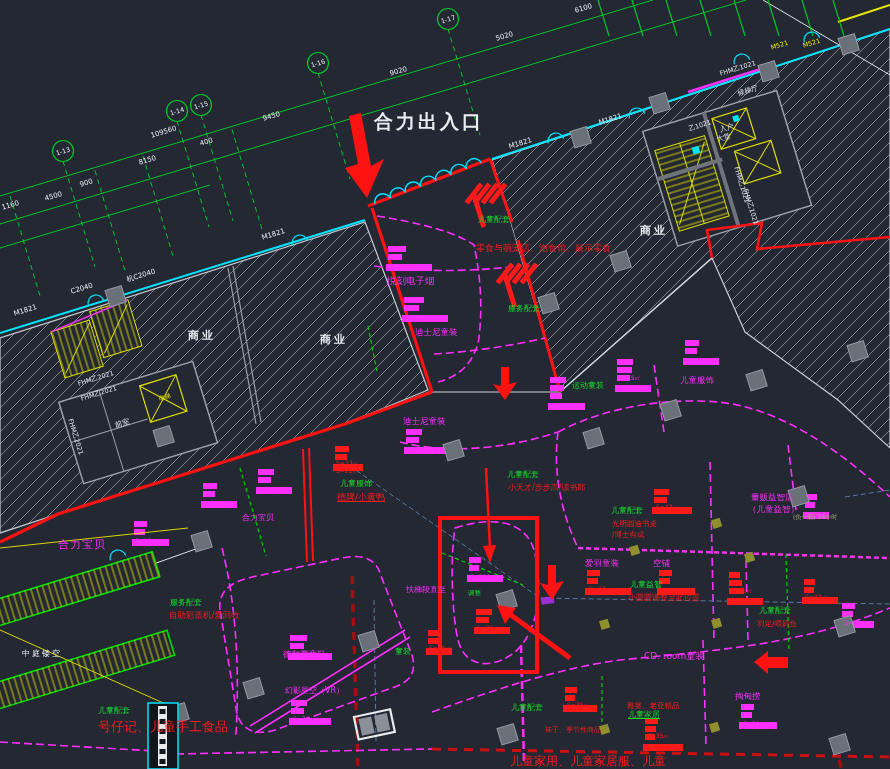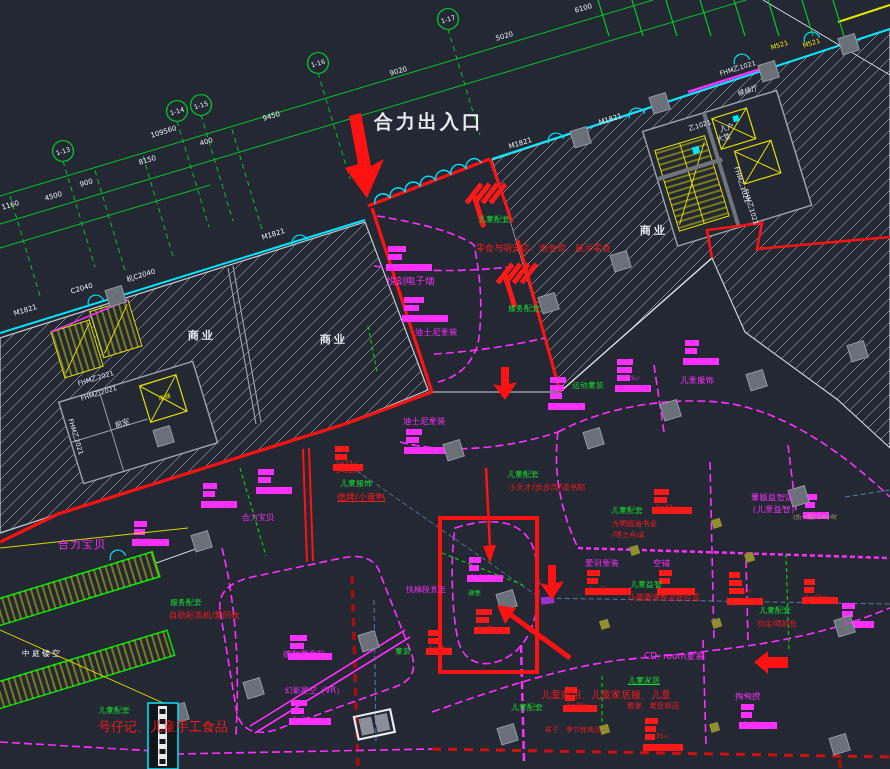--- a/index.html
+++ b/index.html
@@ -368,32 +368,32 @@
       <div class="lbl" style="left: 340px; top: 480px; font-size: 8px; color: rgb(22, 224, 46);">儿童服饰</div>
       <div class="lbl" style="left: 507px; top: 471px; font-size: 8px; color: rgb(22, 224, 46);">儿童配套</div>
       <div class="lbl" style="left: 572px; top: 382px; font-size: 8px; color: rgb(22, 224, 46);">运动童装</div>
       <div class="lbl" style="left: 611px; top: 507px; font-size: 8px; color: rgb(22, 224, 46);">儿童配套</div>
       <div class="lbl" style="left: 630px; top: 581px; font-size: 8px; color: rgb(22, 224, 46);">儿童益智</div>
       <div class="lbl" style="left: 759px; top: 607px; font-size: 8px; color: rgb(22, 224, 46);">儿童配套</div>
       <div class="lbl" style="left: 170px; top: 599px; font-size: 8px; color: rgb(22, 224, 46);">服务配套</div>
       <div class="lbl" style="left: 98px; top: 707px; font-size: 8px; color: rgb(22, 224, 46);">儿童配套</div>
       <div class="lbl" style="left: 395px; top: 648px; font-size: 8px; color: rgb(22, 224, 46);">童装</div>
       <div class="lbl" style="left: 511px; top: 704px; font-size: 8px; color: rgb(22, 224, 46);">儿童配套</div>
-      <div class="lbl" style="left: 628px; top: 677px; font-size: 8px; color: rgb(22, 224, 46); text-decoration: underline;">儿童家居</div>
+      <div class="lbl" style="left: 628px; top: 711px; font-size: 8px; color: rgb(22, 224, 46); text-decoration: underline;">儿童家居</div>
       <div class="lbl" style="left: 468px; top: 590px; font-size: 6.5px; color: rgb(22, 224, 46);">调整</div>
       <div class="lbl" style="left: 476px; top: 244px; font-size: 9px; color: rgb(255, 26, 26);">零食与萌宠店、泡食馆、展示零食</div>
       <div class="lbl" style="left: 337px; top: 493px; font-size: 9px; color: rgb(255, 26, 26); text-decoration: underline;">德牌/小黄鸭</div>
       <div class="lbl" style="left: 508px; top: 484px; font-size: 8px; color: rgb(255, 26, 26);">小天才/步步高/读书郎</div>
       <div class="lbl" style="left: 612px; top: 520px; font-size: 7.5px; color: rgb(255, 26, 26);">光明园迪书桌</div>
       <div class="lbl" style="left: 612px; top: 531px; font-size: 7.5px; color: rgb(255, 26, 26);">/博士有成</div>
       <div class="lbl" style="left: 628px; top: 594px; font-size: 8px; color: rgb(255, 26, 26);">小圆圆调整至此位置</div>
       <div class="lbl" style="left: 757px; top: 620px; font-size: 7.5px; color: rgb(255, 26, 26);">羽定/喂奶鱼</div>
       <div class="lbl" style="left: 169px; top: 611px; font-size: 8.5px; color: rgb(255, 26, 26);">自助彩票机/爱回收</div>
       <div class="lbl" style="left: 98px; top: 720px; font-size: 13px; color: rgb(255, 26, 26);">号仔记、儿童手工食品</div>
-      <div class="lbl" style="left: 510px; top: 690px; font-size: 10px; color: rgb(255, 26, 26); margin-left: 31px;">儿童家用、儿童家居服、儿童</div>
+      <div class="lbl" style="left: 510px; top: 755px; font-size: 12px; color: rgb(255, 26, 26);">儿童家用、儿童家居服、儿童</div>
       <div class="lbl" style="left: 510px; top: 727px; font-size: 7px; color: rgb(255, 26, 26); margin-left: 35px;">袜子、季节性商品</div>
       <div class="lbl" style="left: 627px; top: 702px; font-size: 7.5px; color: rgb(255, 26, 26);">雅篓、老亚精品</div>
       <div class="lbl" style="left: 387px; top: 276px; font-size: 9.5px; color: rgb(255, 47, 255);">悦刻电子烟</div>
       <div class="lbl" style="left: 415px; top: 328px; font-size: 8.5px; color: rgb(255, 47, 255);">迪士尼童装</div>
       <div class="lbl" style="left: 403px; top: 417px; font-size: 8.5px; color: rgb(255, 47, 255);">迪士尼童装</div>
       <div class="lbl" style="left: 242px; top: 514px; font-size: 8px; color: rgb(255, 47, 255);">合力宝贝</div>
       <div class="lbl" style="left: 58px; top: 539px; font-size: 11px; color: rgb(255, 47, 255); letter-spacing: 1px;">合力宝贝</div>
       <div class="lbl" style="left: 283px; top: 622px; font-size: 8.5px; color: rgb(255, 47, 255); margin-top: 28px;">德尔惠童鞋</div>
       <div class="lbl" style="left: 285px; top: 687px; font-size: 8px; color: rgb(255, 47, 255);">幻影星空（VR）</div>
       <div class="lbl" style="left: 680px; top: 376px; font-size: 8.5px; color: rgb(255, 47, 255);">儿童服饰</div>

